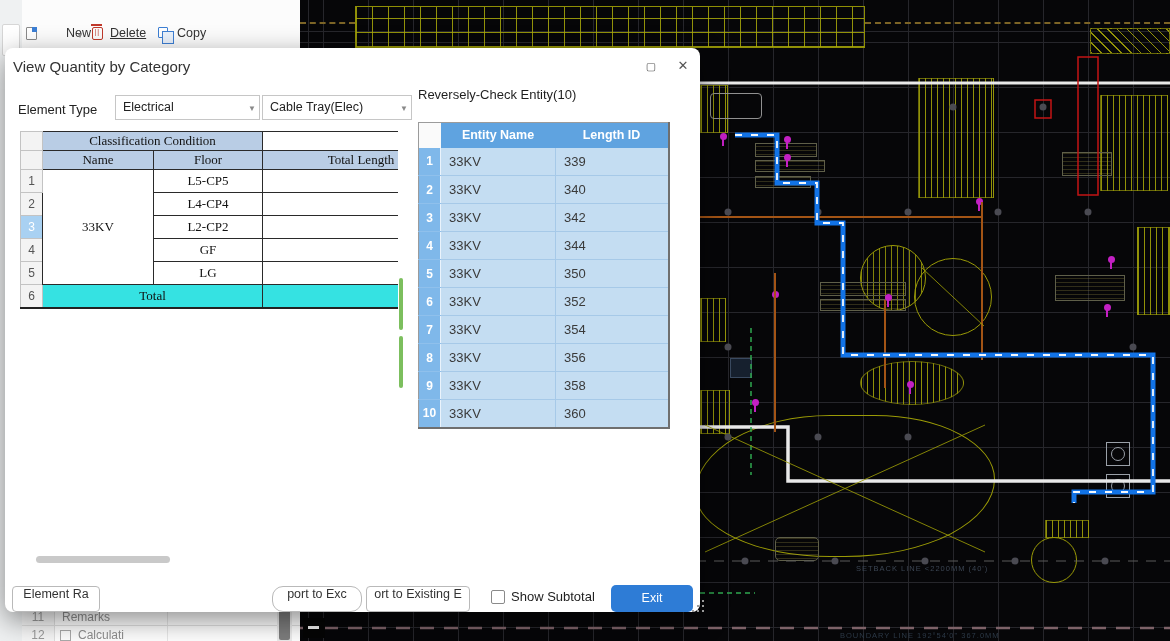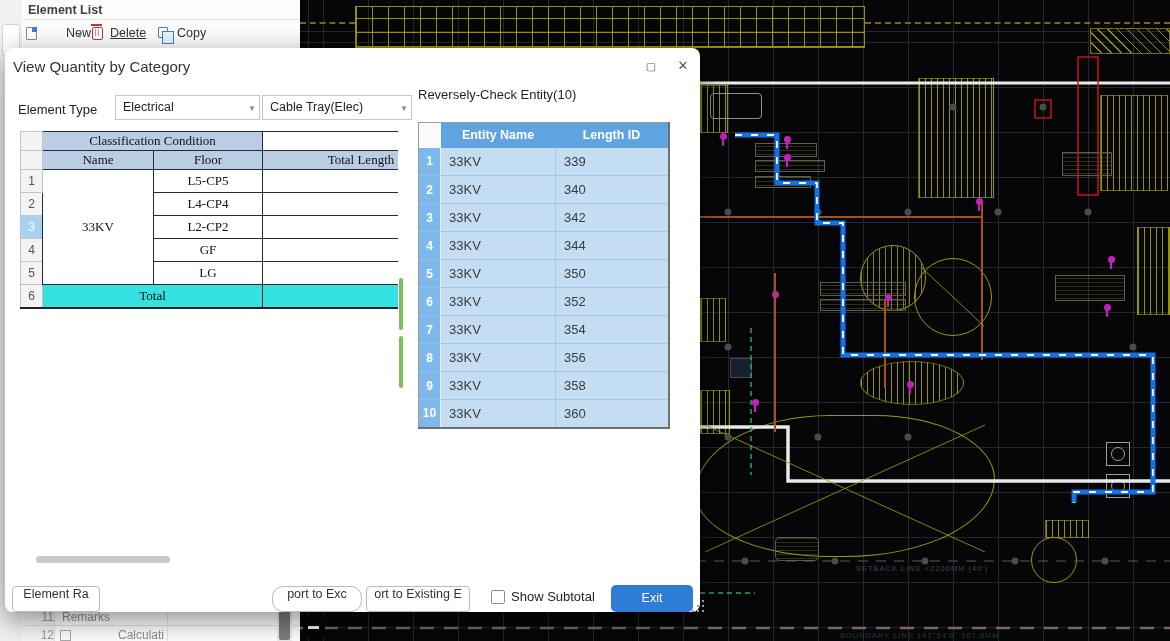--- a/index.html
+++ b/index.html
@@ -46,21 +46,21 @@
   .icon-page { left:4px; top:27px; width:11px; height:13px; background:#fff; border:1px solid #8a8a8a; border-radius:1px; }
   .icon-page::after { content:""; position:absolute; right:-1px; top:-1px; width:5px; height:5px; background:#3d7fd4; }
   .caret { color:#8a8a8a; font-size:8px; }
   .icon-trash { left:70px; top:27px; width:11px; height:13px; border:1.5px solid #c0392b; border-radius:2px; }
   .icon-trash::before { content:""; position:absolute; left:-2px; top:-4px; width:11px; height:2px; background:#c0392b; }
   .icon-trash::after { content:"||"; position:absolute; left:1.5px; top:0px; color:#c0392b; font-size:7px; letter-spacing:1px; }
   .icon-copy { left:136px; top:27px; width:10px; height:11px; border:1.5px solid #3d7fd4; border-radius:1px; background:#fff; }
   .icon-copy::before { content:""; position:absolute; left:3px; top:3px; width:10px; height:11px; border:1.5px solid #3d7fd4; background:#eaf2fc; }
   .pg-row { left:0; width:278px; background:#fff; border-bottom:1px solid #e0e0e0; color:#8f8f8f; font-size:12px; }
   .pg-num { position:absolute; left:0; top:0; width:33px; height:100%; border-right:1px solid #e0e0e0;
-    background:#f7f7f7; color:#9a9a9a; text-align:right; padding-top:2px; }
+    background:#f7f7f7; color:#9a9a9a; text-align:center; padding-top:2px; }
   .pg-div { position:absolute; left:145px; top:0; width:1px; height:100%; background:#e8e8e8; }
   .pg-cb { position:absolute; left:38px; top:4px; width:11px; height:11px; border:1px solid #ababab; background:#fff; }
   #panel-scroll { left:255px; top:604px; width:15px; height:37px; background:#ececec; }
   #panel-thumb { left:257px; top:605px; width:11px; height:35px; background:#7d7d7d; border-radius:2px; }
 
   
   #dlg { left:5px; top:48px; width:695px; height:564px; background:#fff; border-radius:8px;
     box-shadow:0 8px 28px rgba(0,0,0,.45); z-index:10; }
   #dlg-title { left:8px; top:10px; font-size:15px; color:#333; }
   .win-btn { top:10px; width:20px; height:18px; color:#555; font-size:13px; text-align:center; cursor:default; }
@@ -222,39 +222,38 @@
   <div class="abs" style="left:3px;top:618px;width:22px;height:20px;background:#050505;">
     <div class="abs" style="left:5px;top:8px;width:11px;height:3px;background:#f2f2f2;"></div>
   </div>
 </div>
 
 <div id="strip" class="abs">
   <div class="box abs"></div>
 </div>
 
 <div id="panel" class="abs">
-  <div id="panel-h" class="abs">Element List</div>
 
   <span class="abs icon-page"></span>
   <span class="abs tbtn" style="left:22px;margin-left:22px;">New</span>
   <span class="abs tbtn caret" style="left:54px;top:31px;">▼</span>
   <span class="abs icon-trash"></span>
   <span class="abs tbtn" style="left:88px;text-decoration:underline;">Delete</span>
   <span class="abs icon-copy"></span>
   <span class="abs tbtn" style="left:155px;">Copy</span>
 
   <div class="abs pg-row" style="top:608px;height:18px;">
     <span class="pg-num">11</span>
     <span class="abs" style="left:40px;top:2px;">Remarks</span>
     <span class="pg-div"></span>
   </div>
   <div class="abs pg-row" style="top:626px;height:15px;border-bottom:none;">
     <span class="pg-num">12</span>
     <span class="pg-cb"></span>
-    <span class="abs" style="left:56px;top:2px;margin-left:40px;">Calculati</span>
+    <span class="abs" style="left:56px;top:2px;">Calculati</span>
     <span class="pg-div"></span>
   </div>
   <div id="panel-scroll" class="abs"></div>
   <div id="panel-thumb" class="abs"></div>
 </div>
 
 <div id="dlg" class="abs">
   <div id="dlg-title" class="abs">View Quantity by Category</div>
   <div id="btn-max" class="abs win-btn">▢</div>
   <div id="btn-close" class="abs win-btn">✕</div>

